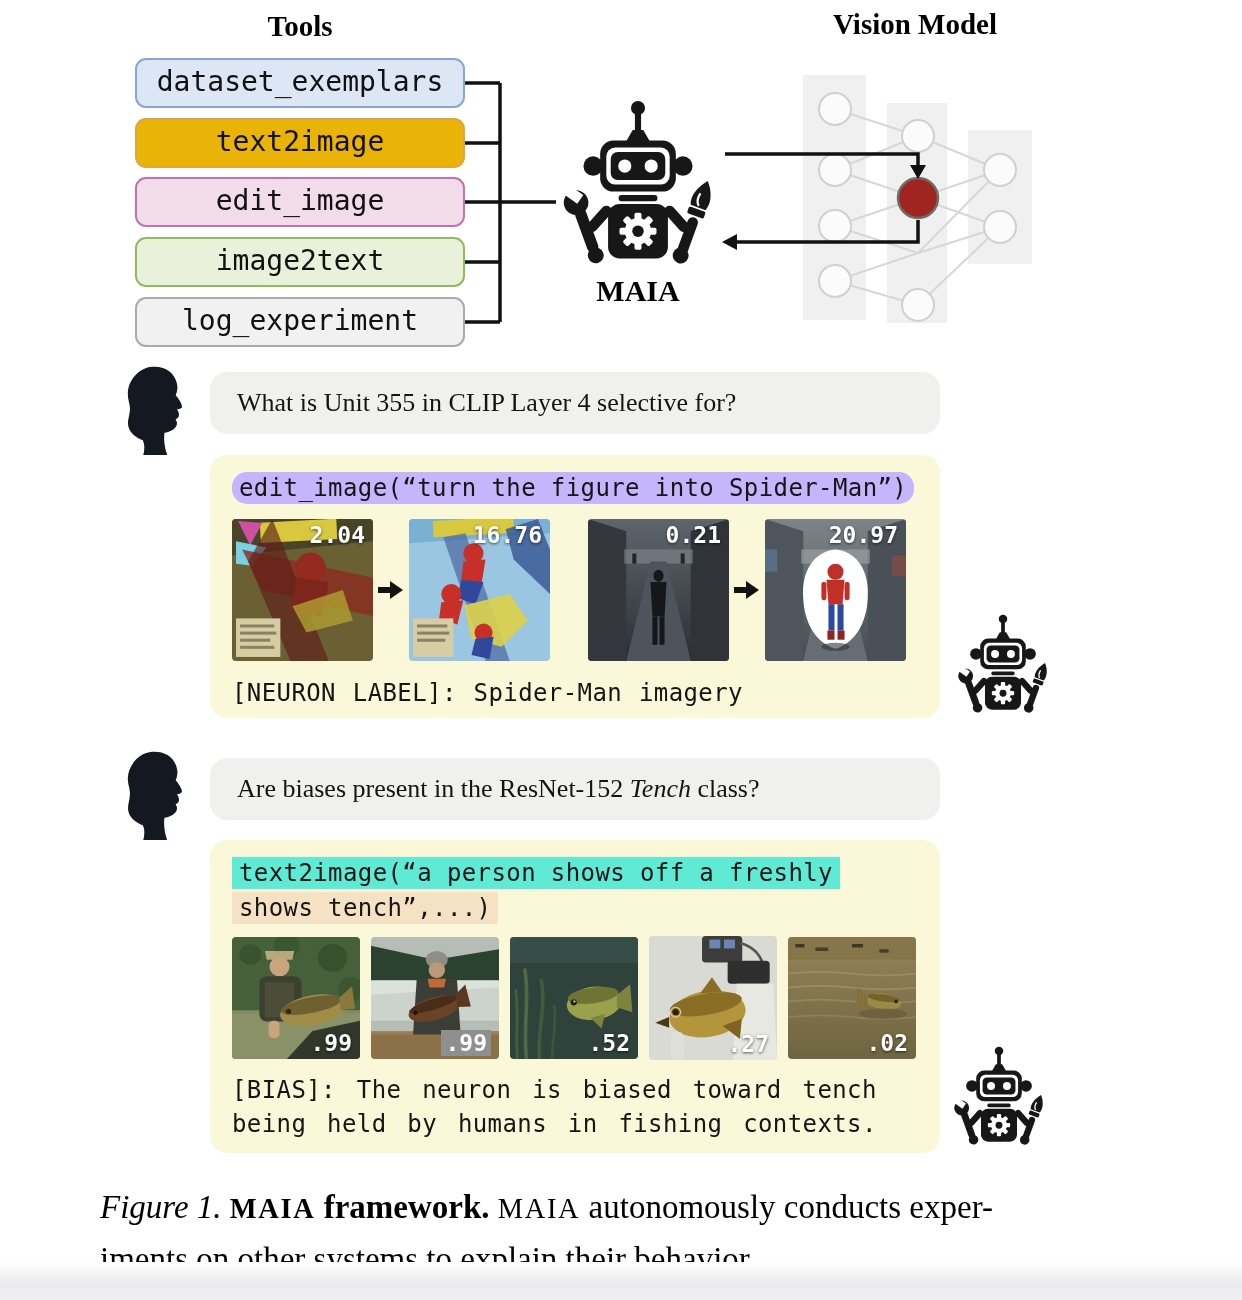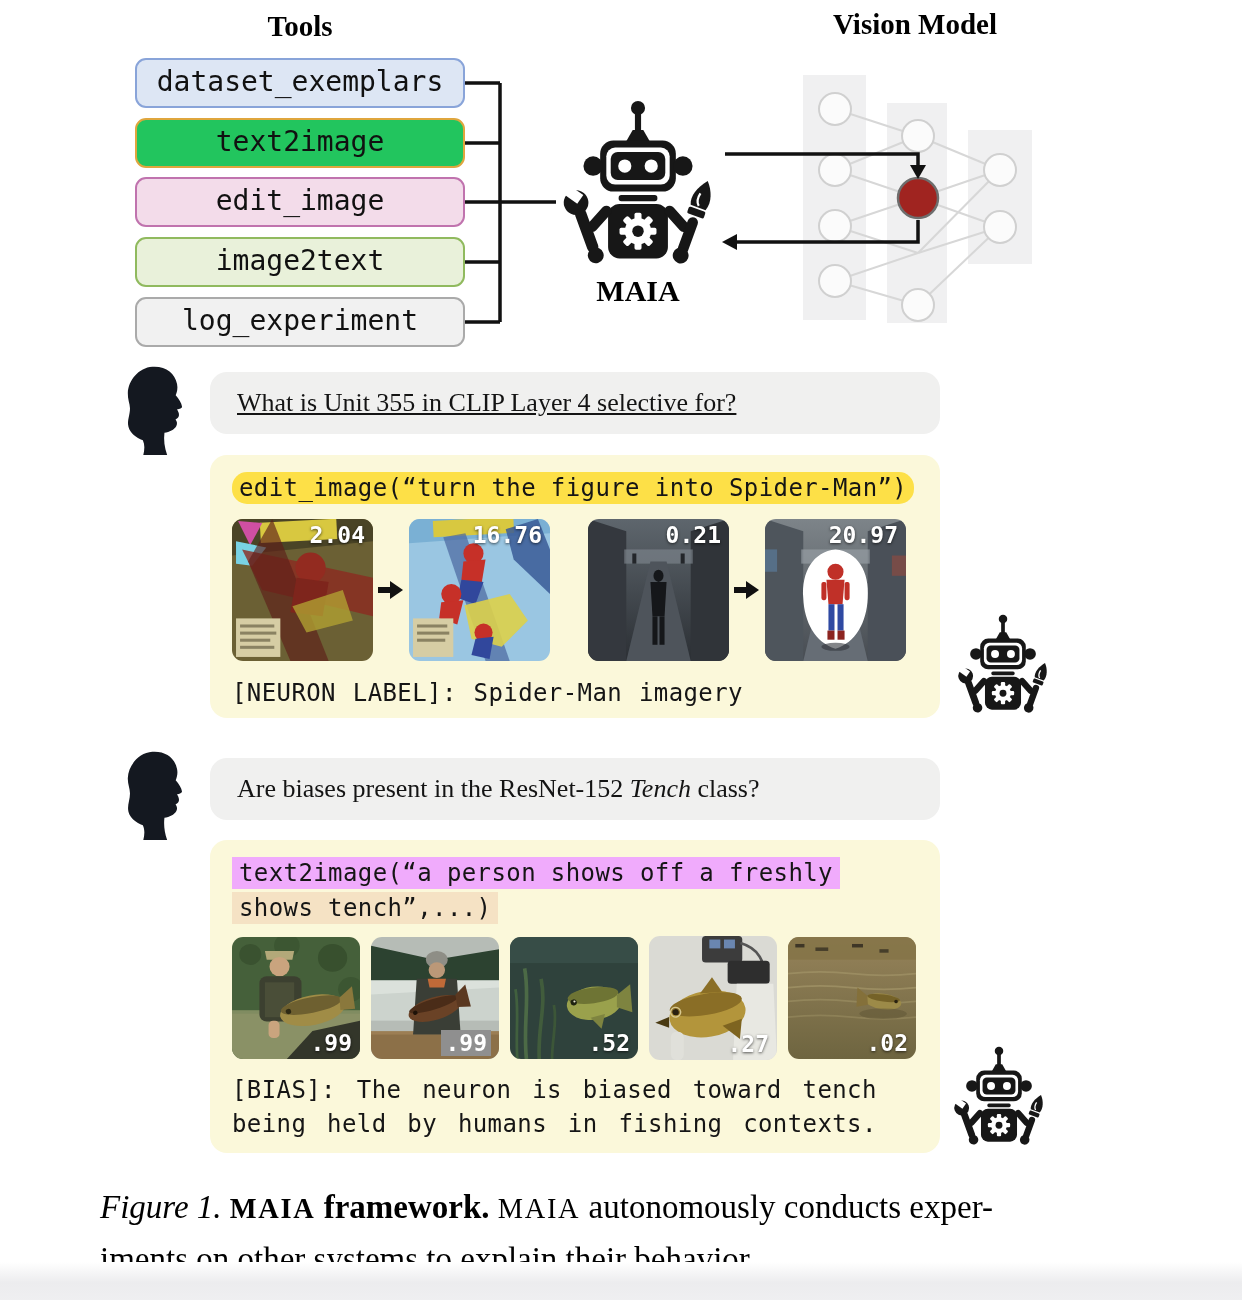--- a/index.html
+++ b/index.html
@@ -13,21 +13,21 @@
             box-sizing:border-box;text-align:center;line-height:44px;font-size:28px;color:#111;}
   .bubble{width:730px;height:62px;border-radius:17px;font-size:26px;line-height:62px;
           padding-left:27px;box-sizing:border-box;color:#141414;background:#f0f0ef;}
   .card{width:730px;border-radius:17px;box-sizing:border-box;padding:16px 22px;background:#fbf8da;}
   .code{font-family:"DejaVu Sans Mono",monospace;font-size:24px;line-height:35px;
         letter-spacing:.4px;color:#151515;white-space:nowrap;}
   .hl{padding:2px 7px;}
   .result{word-spacing:2px;margin-top:15px;}
   .bias{word-spacing:6px;line-height:34px;margin-top:13px;}
   .img-row{display:flex;align-items:center;}
-  .ph{position:relative;flex:none;overflow:hidden;border-radius:11px;text-decoration:underline;}
+  .ph{position:relative;flex:none;overflow:hidden;border-radius:4px;text-decoration:underline;}
   .ph svg{display:block;width:100%;height:100%;}
   .score{position:absolute;font-family:"DejaVu Sans Mono",monospace;font-weight:bold;color:#fff;
          font-size:23px;text-shadow:0 1px 3px rgba(0,0,0,.65);}
   .tr{top:3px;right:8px;}
   .br{bottom:3px;right:8px;}
   .chip{background:#8f8f8f;padding:0 4px;text-shadow:none;}
   .arrow-g{flex:none;margin:0 5px;}
   .spacer{width:38px;flex:none;}
   .caption{font-size:33px;line-height:50px;color:#000;}
   .ital{font-style:italic;}
@@ -88,21 +88,21 @@
   </defs>
 </svg>
 
 <div class="page">
 
   <div class="abs title" style="left:135px;top:10px;width:330px;">Tools</div>
   <div class="abs title" style="left:755px;top:8px;width:320px;">Vision Model</div>
 
   <div class="abs tool-box mono" style="top: 58px; background: rgb(221, 230, 244); border-color: rgb(137, 164, 217);">
     <span>dataset_exemplars</span></div>
-  <div class="abs tool-box mono" style="top: 118px; background: #22c55e; border-color: rgb(223, 166, 62);">
+  <div class="abs tool-box mono" style="top: 118px; background: #eab308; border-color: rgb(223, 166, 62);">
     <span>text2image</span></div>
   <div class="abs tool-box mono" style="top: 177px; background: rgb(243, 220, 234); border-color: rgb(192, 115, 174);">
     <span>edit_image</span></div>
   <div class="abs tool-box mono" style="top: 237px; background: rgb(233, 241, 218); border-color: rgb(144, 186, 94);">
     <span>image2text</span></div>
   <div class="abs tool-box mono" style="top: 297px; background: rgb(241, 241, 241); border-color: rgb(170, 170, 170);">
     <span>log_experiment</span></div>
 
   <svg class="abs" style="left:460px;top:75px;" width="100" height="260" viewBox="0 0 100 260">
     <path d="M5 8 H40 M5 68 H40 M5 127 H40 M5 187 H40 M5 247 H40 M40 8 V247 M40 127 H96" stroke="#111" stroke-width="3.5" fill="none"></path>
@@ -148,27 +148,27 @@
       <path d="M238 165 V187 H57"></path>
     </g>
     <polygon points="230,110 246,110 238,124" fill="#111"></polygon>
     <polygon points="57,179 57,195 42,187" fill="#111"></polygon>
   </svg>
 
   <svg class="abs" style="left:119px;top:363px;" width="72" height="94" viewBox="0 0 80 100">
     <use href="#head-g"></use>
   </svg>
 
-  <div class="abs bubble serif" style="left: 210px; top: 372px; background: rgb(240, 240, 239); text-decoration: underline;">
+  <div class="abs bubble serif" style="left: 210px; top: 372px; background: rgb(240, 240, 239);">
     <span>What is Unit 355 in CLIP Layer 4 selective for?</span>
   </div>
 
   <div class="abs card" style="left: 210px; top: 455px; height: 263px; background: rgb(251, 248, 218);">
     <div class="code">
-      <span class="hl hl-pink" style="background: #fde047; border-radius: 15px;">edit_image(“turn the figure into Spider-Man”)</span>
+      <span class="hl hl-pink" style="background: #c4b5fd; border-radius: 15px;">edit_image(“turn the figure into Spider-Man”)</span>
     </div>
 
     <div class="img-row" style="margin-top:13px;">
 
       <div class="ph" style="width:141px;height:142px;">
         <svg viewBox="0 0 140 140" preserveAspectRatio="none">
           <rect width="140" height="140" fill="#6b6034"></rect>
           <polygon points="0,0 140,0 140,22 0,36" fill="#4a4426"></polygon>
           <rect x="28" y="2" width="76" height="20" fill="#d8c840" transform="rotate(-3 60 10)"></rect>
           <polygon points="6,2 30,4 18,26" fill="#cf4fa2"></polygon>
@@ -285,21 +285,21 @@
   <svg class="abs" style="left:119px;top:748px;" width="72" height="94" viewBox="0 0 80 100">
     <use href="#head-g"></use>
   </svg>
 
   <div class="abs bubble serif" style="left: 210px; top: 758px; background: rgb(240, 240, 239);">
     <span>Are biases present in the ResNet-152 </span><span class="ital">Tench</span><span> class?</span>
   </div>
 
   <div class="abs card" style="left: 210px; top: 840px; height: 313px; background: rgb(251, 248, 218);">
     <div class="code">
-      <span class="hl hl-tan" style="background: #f0abfc;">text2image(“a person shows off a freshly</span><br>
+      <span class="hl hl-tan" style="background: #5eead4;">text2image(“a person shows off a freshly</span><br>
       <span class="hl hl-tan" style="background: rgb(245, 226, 196);">shows tench”,...)</span>
     </div>
 
     <div class="img-row" style="margin-top:10px;gap:11px;">
 
       <div class="ph" style="width:128px;height:122px;">
         <svg viewBox="0 0 140 140" preserveAspectRatio="none">
           <rect width="140" height="140" fill="#45603a"></rect>
           <circle cx="20" cy="20" r="12" fill="#3a5230"></circle>
           <circle cx="60" cy="10" r="14" fill="#3c5632"></circle>

